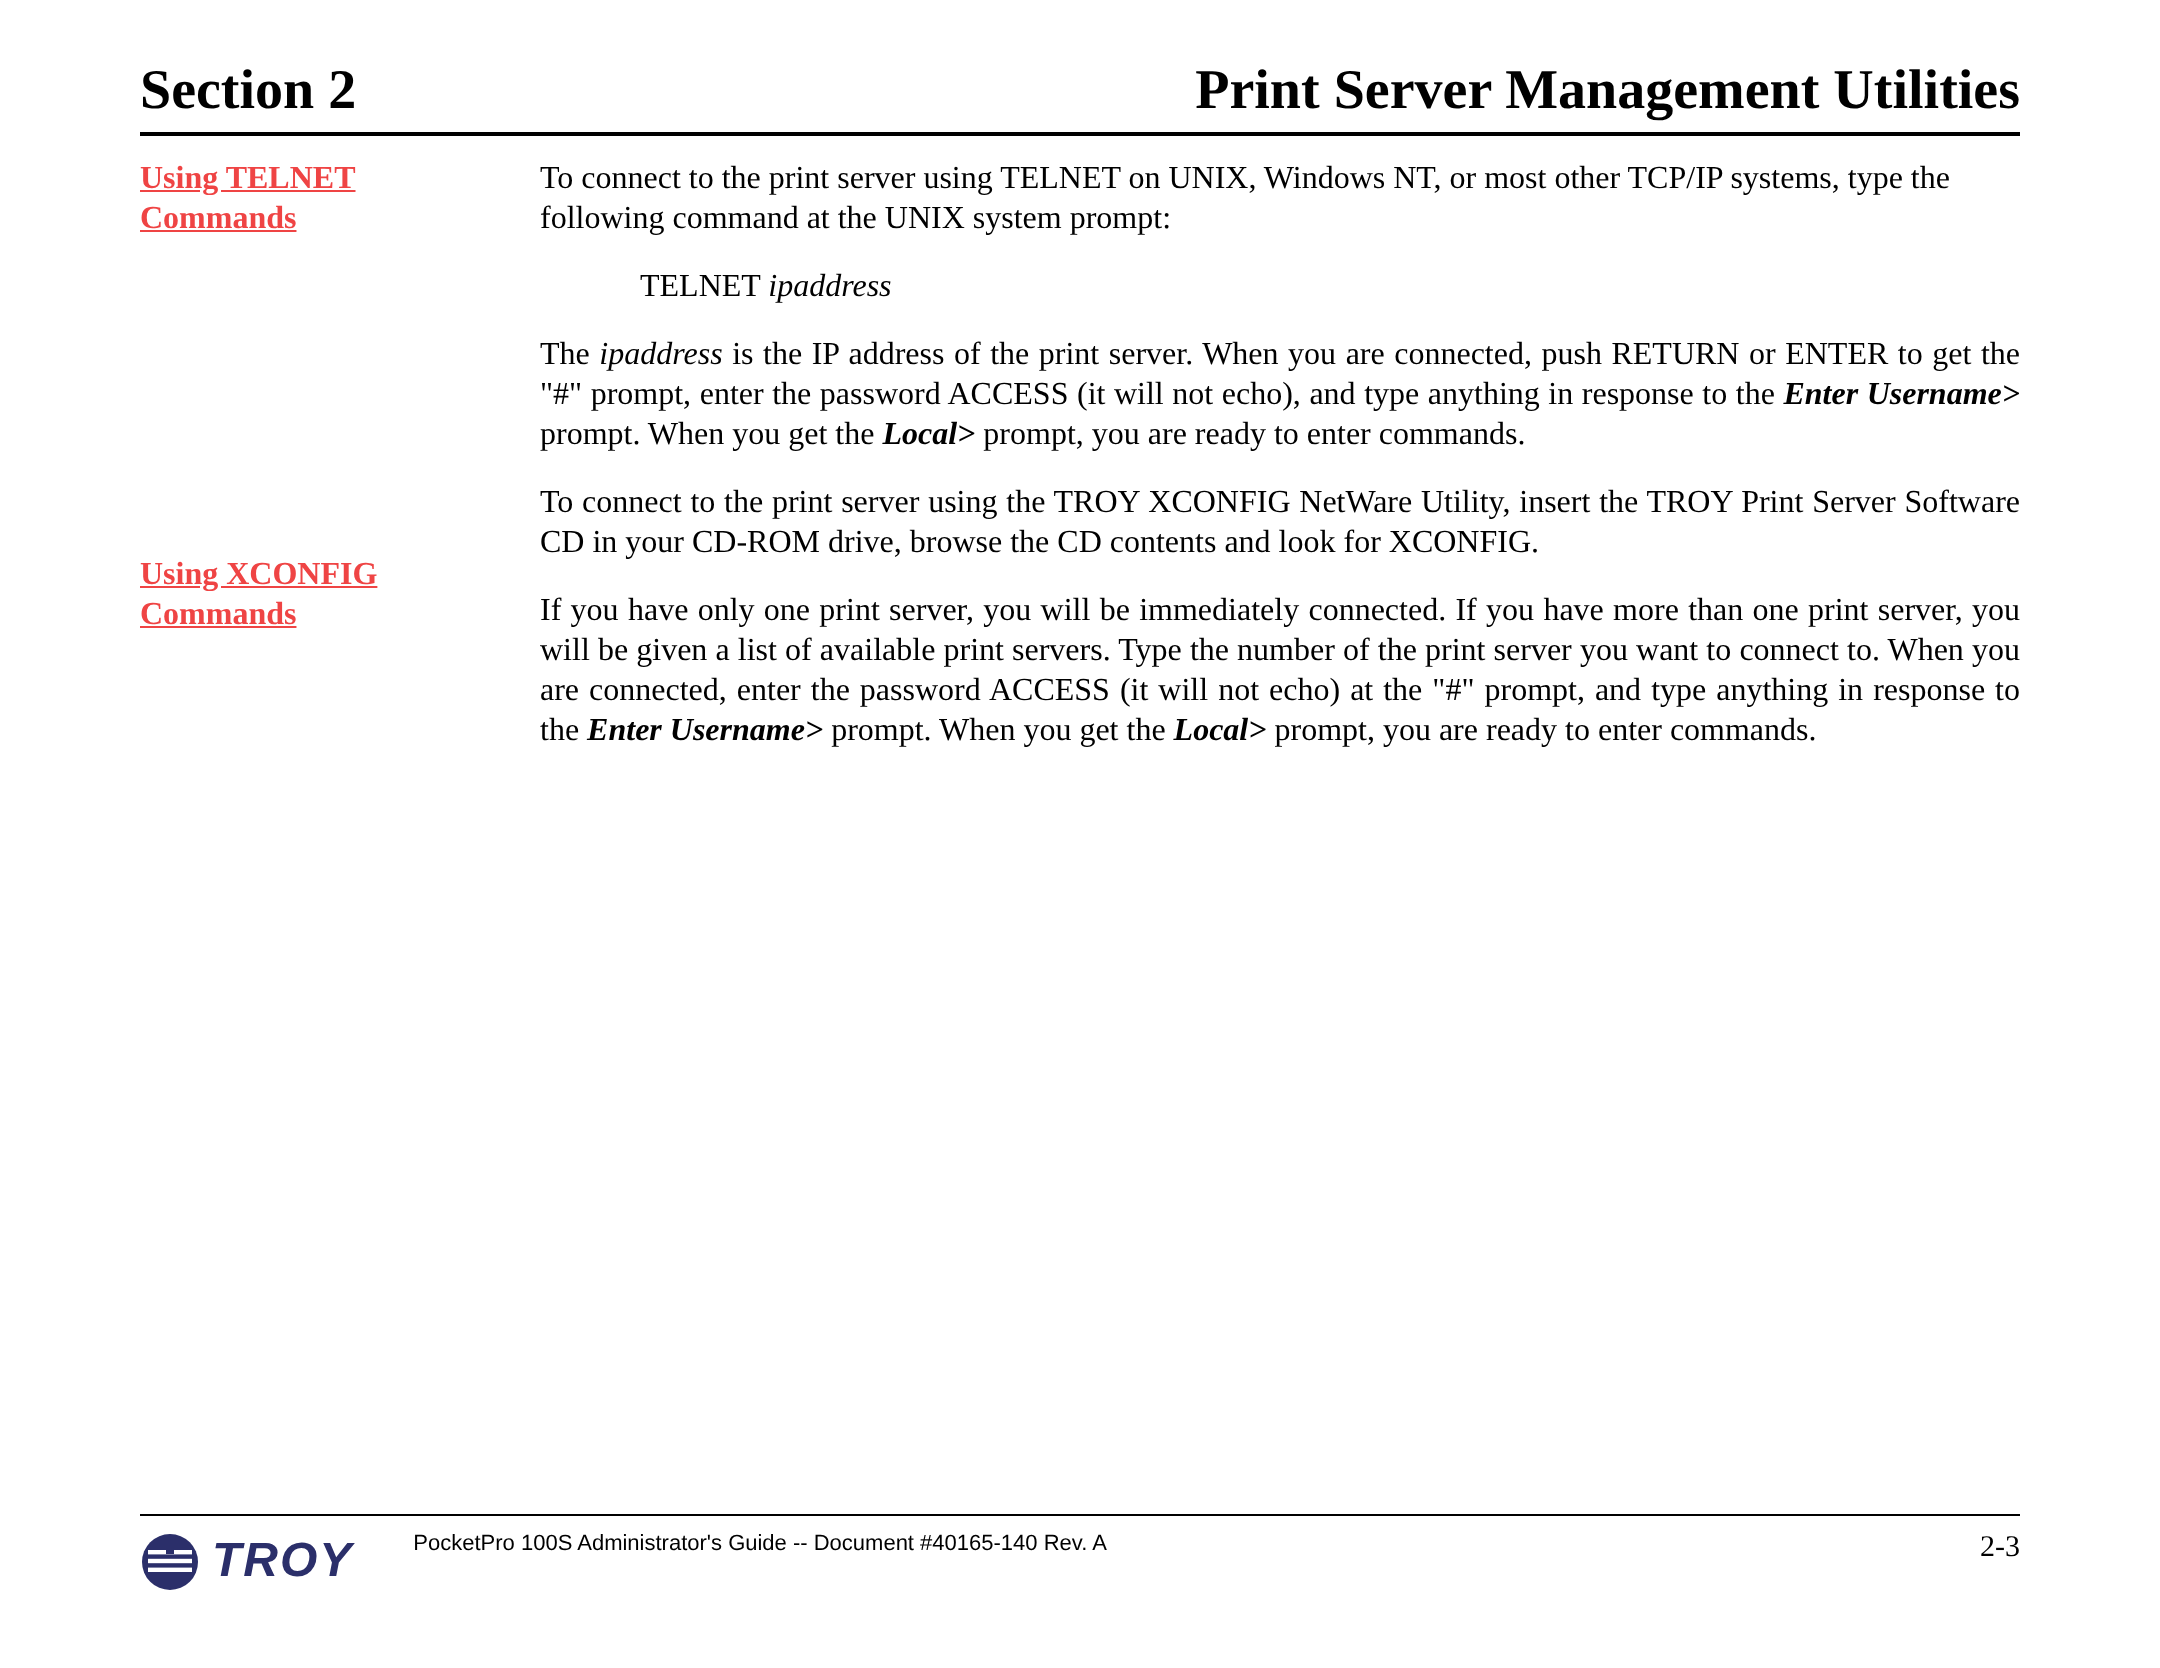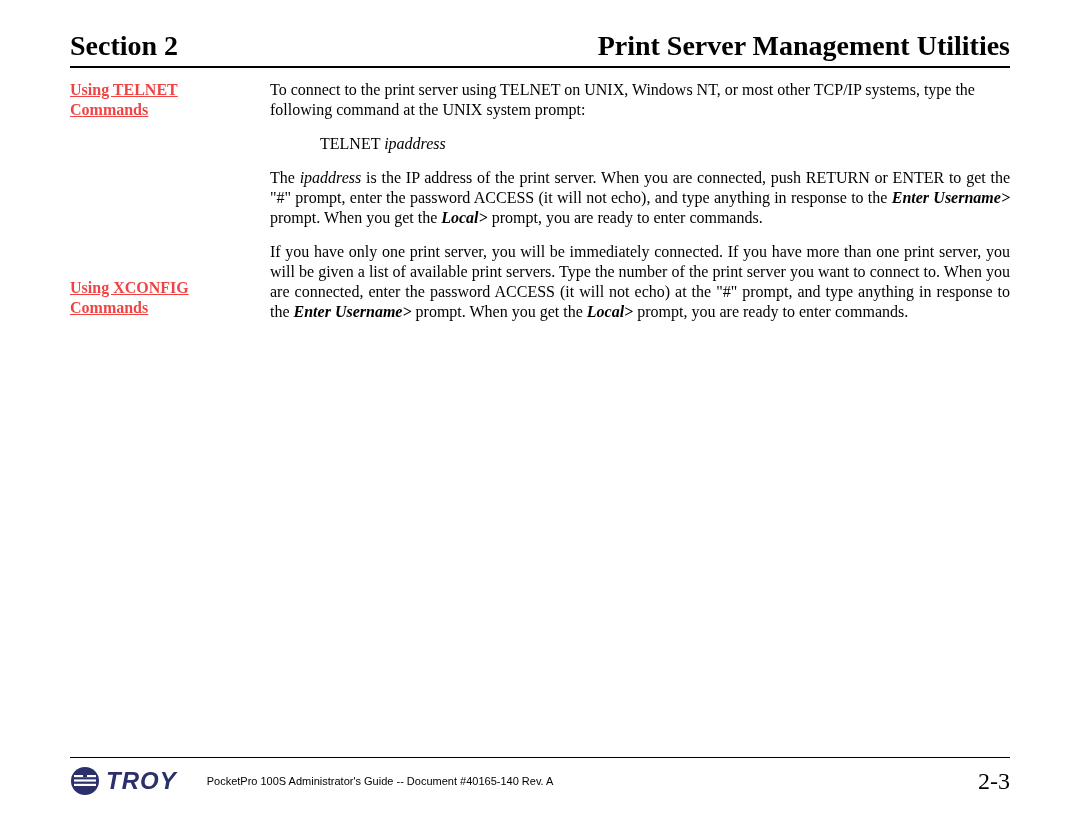--- a/index.html
+++ b/index.html
@@ -71,33 +71,32 @@
     left: 70px;
     right: 70px;
     bottom: 38px;
   }
   .footer-rule {
     border-top: 1px solid #000;
     margin-bottom: 8px;
   }
   .footer-row {
     display: flex;
-    align-items: center;
     justify-content: space-between;
   }
   .footer-text {
     font-family: Arial, Helvetica, sans-serif;
     font-size: 11px;
     color: #000;
     flex: 1;
     text-align: left;
     margin-left: 30px;
   }
   .page-num {
-    font-size: 24px;
+    font-size: 15px;
     font-family: "Times New Roman", Times, serif;
   }
   .logo {
     display: flex;
     align-items: center;
     gap: 6px;
   }
   .logo-mark svg {
     display: block;
   }
@@ -139,20 +138,21 @@
       <p class="para-nojust">To connect to the print server using TELNET on UNIX, Windows NT, or most other TCP/IP systems, type the following command at the UNIX system prompt:</p>
 
       <p class="cmdline">
         <span>TELNET </span><em class="it">ipaddress</em>
       </p>
 
       <p class="para">
         <span>The </span><em class="it">ipaddress</em><span> is the IP address of the print server.  When you are connected, push RETURN or ENTER to get the "#" prompt, enter the password ACCESS (it will not echo), and type anything in response to the </span><em class="bi">Enter Username&gt;</em><span> prompt.  When you get the </span><em class="bi">Local&gt;</em><span> prompt, you are ready to enter commands.</span>
       </p>
 
+      <p class="para">To connect to the print server using the TROY XCONFIG NetWare Utility, insert the TROY Print Server Software CD in your CD-ROM drive, browse the CD contents and look for XCONFIG.</p>
 
       <p class="para">
         <span>If you have only one print server, you will be immediately connected.  If you have more than one print server, you will be given a list of available print servers.  Type the number of the print server you want to connect to.  When you are connected, enter the password ACCESS (it will not echo) at the "#" prompt, and type anything in response to the </span><em class="bi">Enter Username&gt;</em><span> prompt.  When you get the </span><em class="bi">Local&gt;</em><span> prompt, you are ready to enter commands.</span>
       </p>
     </div>
   </div>
 
   <div class="footer">
     <div class="footer-rule"></div>
     <div class="footer-row">

